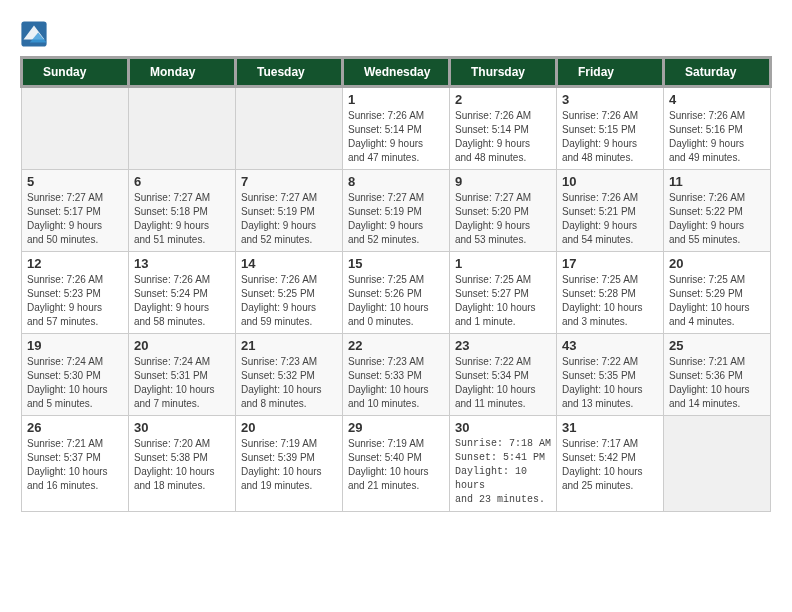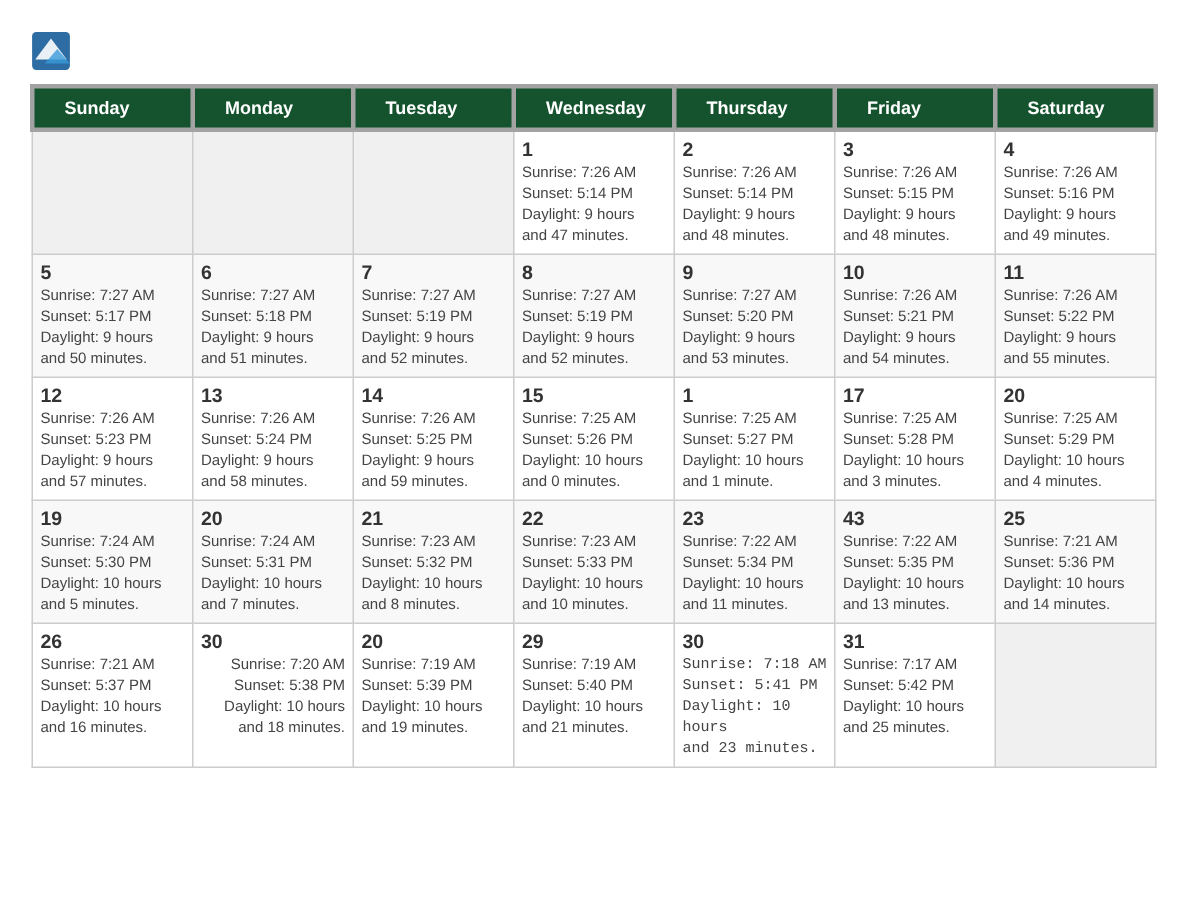--- a/index.html
+++ b/index.html
@@ -321,21 +321,21 @@
       <tr>
         <td>
           <span class="day-number">26</span>
           <div class="day-info" style="white-space: pre-line;">Sunrise: 7:21 AM
 Sunset: 5:37 PM
 Daylight: 10 hours
 and 16 minutes.</div>
         </td>
         <td>
           <span class="day-number">30</span>
-          <div class="day-info" style="white-space: pre-line; text-align: right;">Sunrise: 7:20 AM
+          <div class="day-info" style="white-space: pre-line;">Sunrise: 7:20 AM
 Sunset: 5:38 PM
 Daylight: 10 hours
 and 18 minutes.</div>
         </td>
         <td>
           <span class="day-number">20</span>
           <div class="day-info" style="white-space: pre-line;">Sunrise: 7:19 AM
 Sunset: 5:39 PM
 Daylight: 10 hours
 and 19 minutes.</div>

